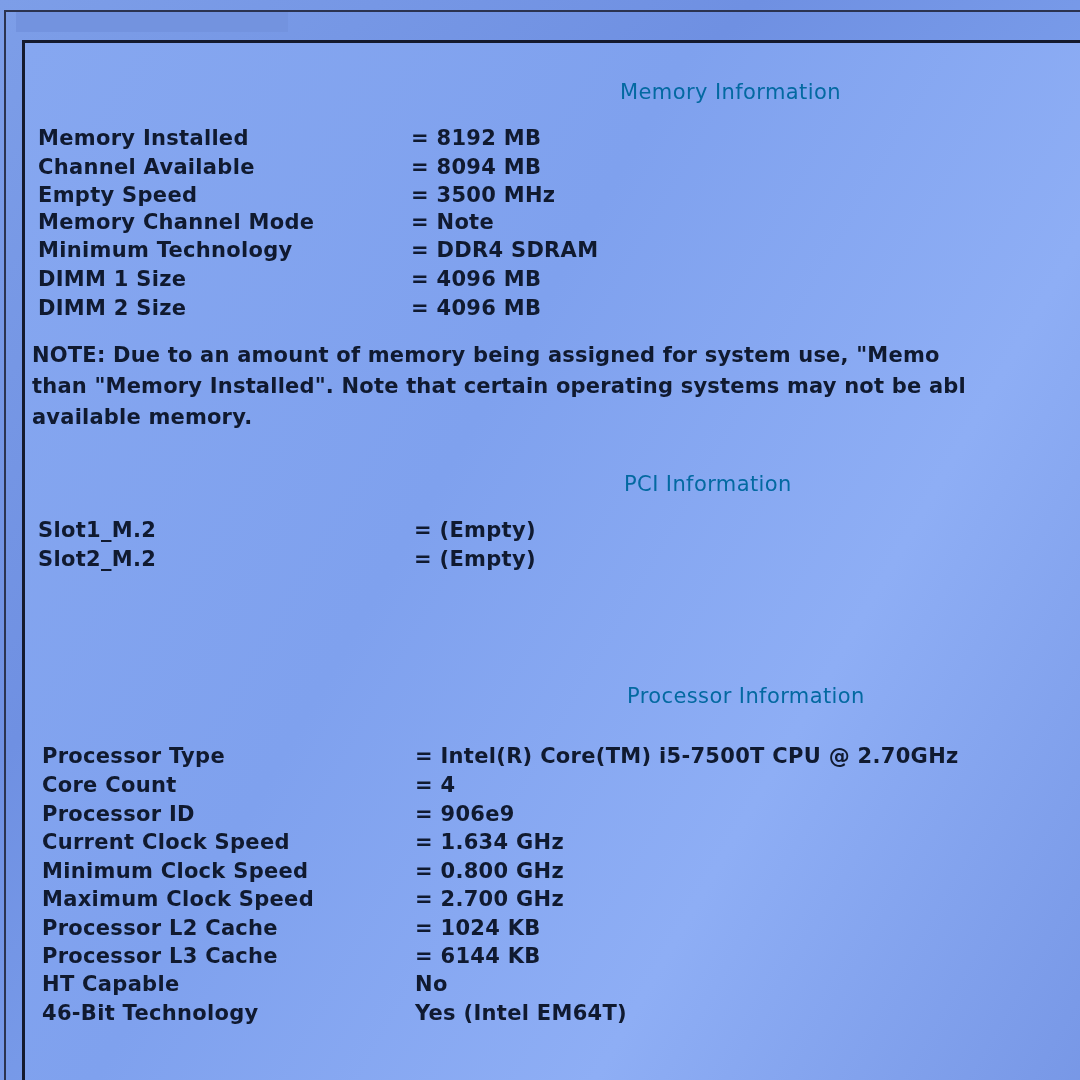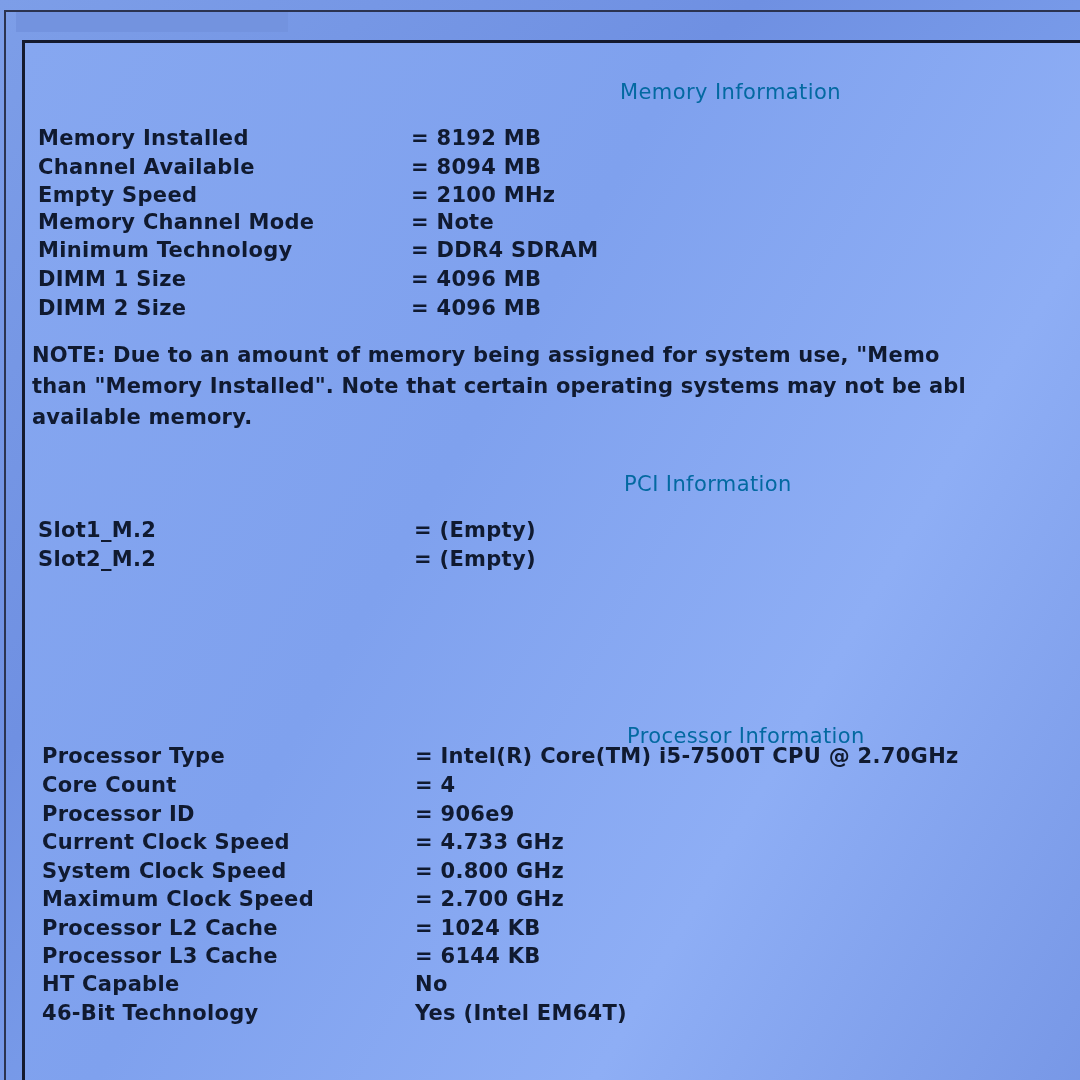--- a/index.html
+++ b/index.html
@@ -48,21 +48,21 @@
 <div class="row" style="top:126px;">
   <span class="label">Memory Installed</span>
   <span class="value">= 8192 MB</span>
 </div>
 <div class="row" style="top:155px;">
   <span class="label">Channel Available</span>
   <span class="value">= 8094 MB</span>
 </div>
 <div class="row" style="top:183px;">
   <span class="label">Empty Speed</span>
-  <span class="value">= 2100 MHz</span>
+  <span class="value">= 3500 MHz</span>
 </div>
 <div class="row" style="top:210px;">
   <span class="label">Memory Channel Mode</span>
   <span class="value">= Note</span>
 </div>
 <div class="row" style="top:238px;">
   <span class="label">Minimum Technology</span>
   <span class="value">= DDR4 SDRAM</span>
 </div>
 <div class="row" style="top:267px;">
@@ -83,39 +83,39 @@
 <div class="section-heading" style="left:624px; top:472px;">PCI Information</div>
 <div class="row" style="top:518px;">
   <span class="label">Slot1_M.2</span>
   <span class="value" style="left:368px;">= (Empty)</span>
 </div>
 <div class="row" style="top:547px;">
   <span class="label">Slot2_M.2</span>
   <span class="value" style="left:368px;">= (Empty)</span>
 </div>
 
-<div class="section-heading" style="left:627px; top:724px;">Processor Information</div>
+<div class="section-heading" style="left:627px; top:684px;">Processor Information</div>
 <div class="row" style="top:744px; left:34px;">
   <span class="label">Processor Type</span>
   <span class="value">= Intel(R) Core(TM) i5-7500T CPU @ 2.70GHz</span>
 </div>
 <div class="row" style="top:773px; left:34px;">
   <span class="label">Core Count</span>
   <span class="value">= 4</span>
 </div>
 <div class="row" style="top:802px; left:34px;">
   <span class="label">Processor ID</span>
   <span class="value">= 906e9</span>
 </div>
 <div class="row" style="top:830px; left:34px;">
   <span class="label">Current Clock Speed</span>
-  <span class="value">= 4.733 GHz</span>
+  <span class="value">= 1.634 GHz</span>
 </div>
 <div class="row" style="top:859px; left:34px;">
-  <span class="label">System Clock Speed</span>
+  <span class="label">Minimum Clock Speed</span>
   <span class="value">= 0.800 GHz</span>
 </div>
 <div class="row" style="top:887px; left:34px;">
   <span class="label">Maximum Clock Speed</span>
   <span class="value">= 2.700 GHz</span>
 </div>
 <div class="row" style="top:916px; left:34px;">
   <span class="label">Processor L2 Cache</span>
   <span class="value">= 1024 KB</span>
 </div>

